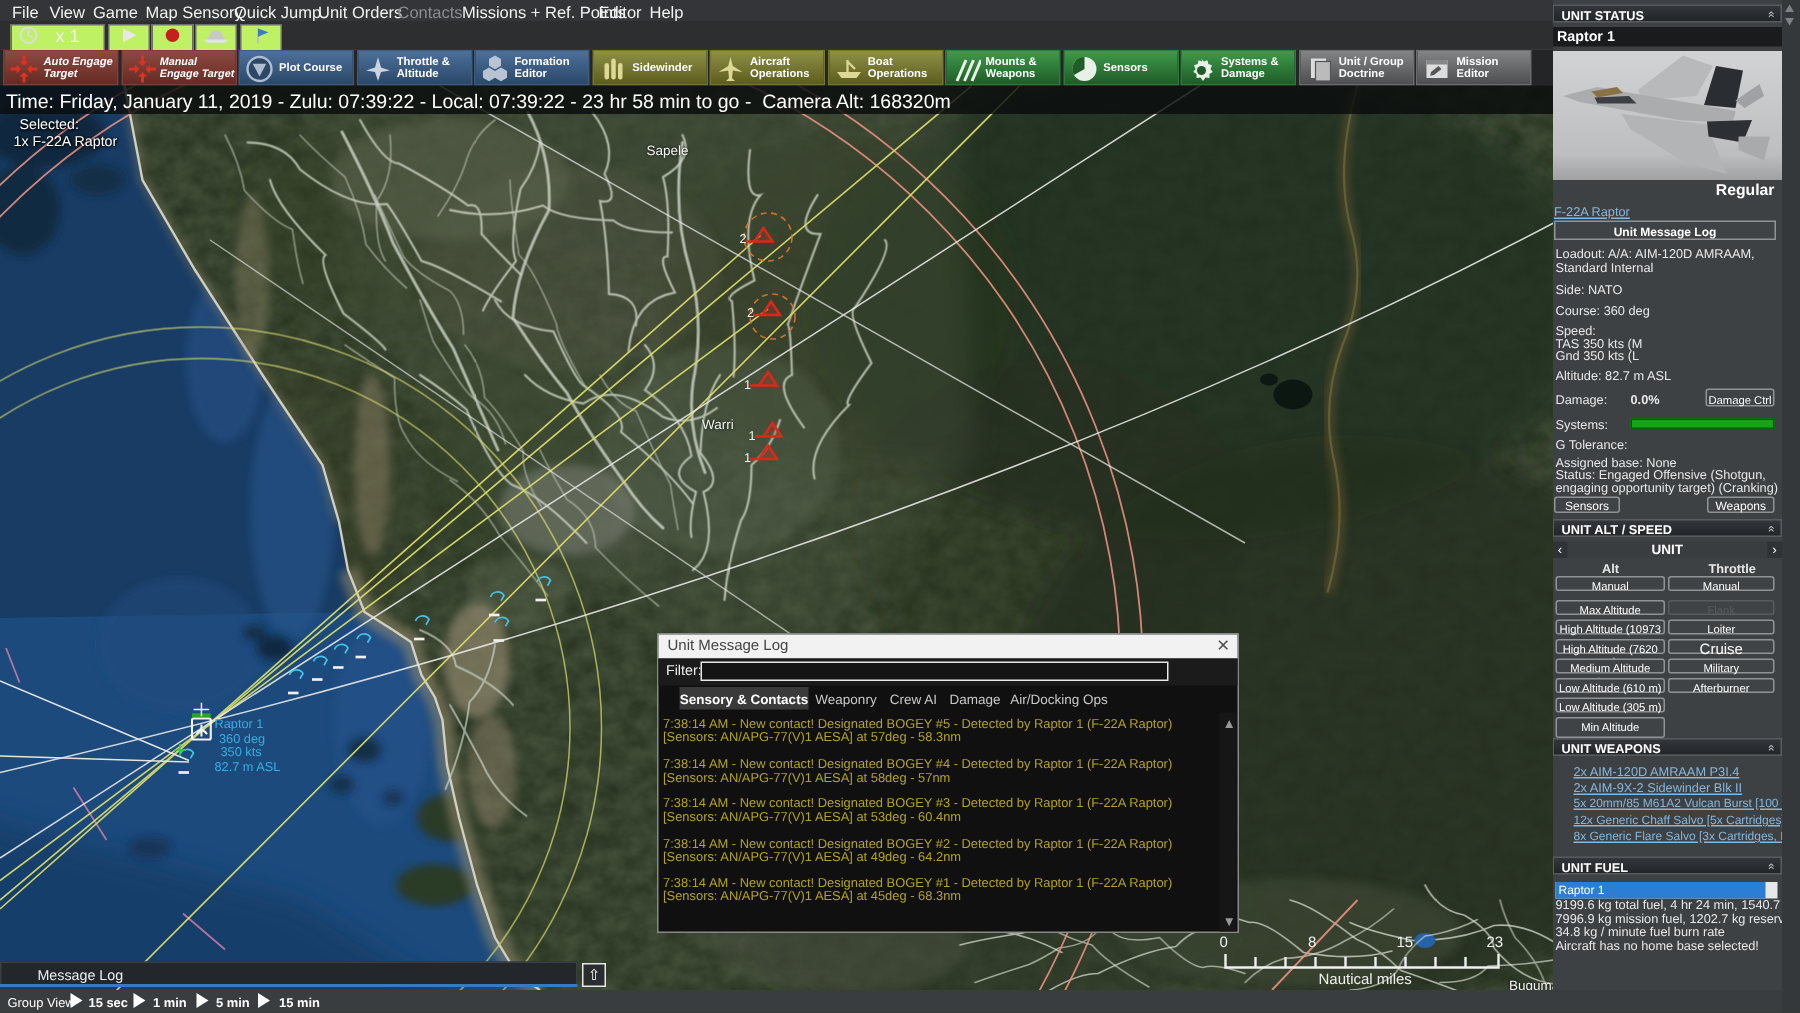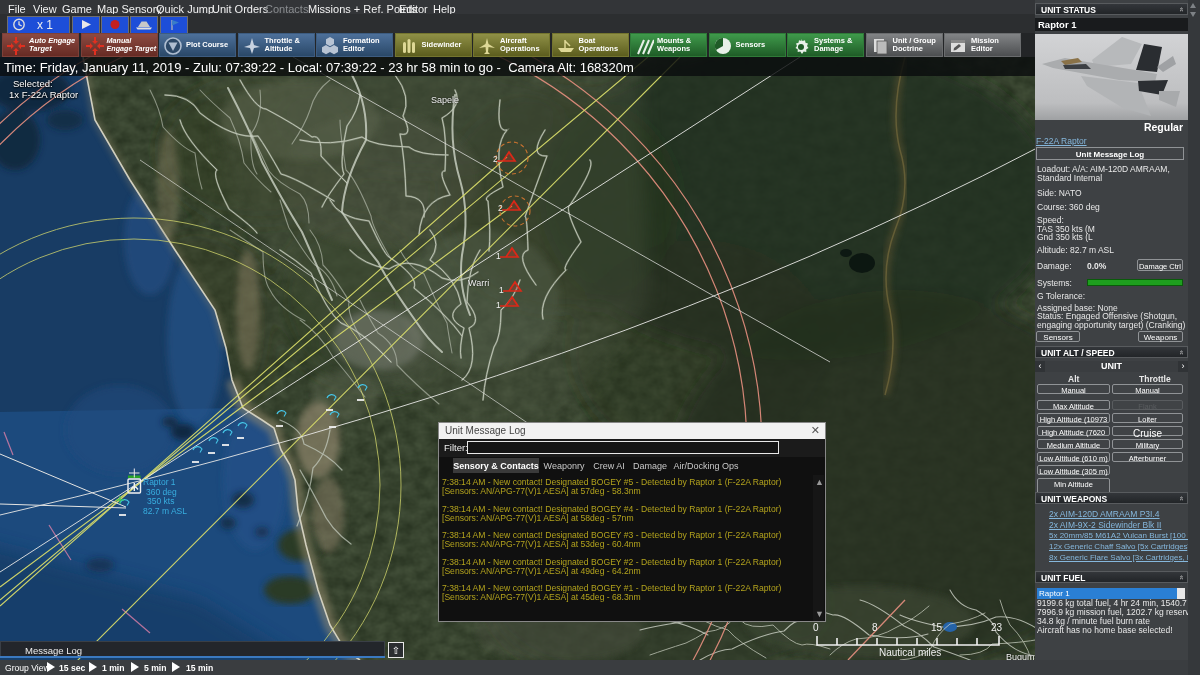--- a/index.html
+++ b/index.html
@@ -2,21 +2,21 @@
 <html><head><meta charset="utf-8">
 <style>
 html,body{margin:0;padding:0;width:1200px;height:675px;overflow:hidden;background:#3c3f42;font-family:"Liberation Sans",sans-serif;}
 *{box-sizing:border-box;}
 #stage{position:relative;width:1200px;height:675px;}
 .abs{position:absolute;}
 
 #menubar{left:0;top:0;width:1037px;height:14px;background:#333538;color:#f2f2f2;font-size:11px;text-align:center;}
 #menubar span{position:absolute;top:3px;white-space:nowrap;}
 #ctlrow{left:0;top:14px;width:1037px;height:19px;background:#2c2e30;}
-.cbtn{position:absolute;top:2px;height:27px;background:#1d4ed8;border:1px solid #6e6e6e;}
+.cbtn{position:absolute;top:2px;height:27px;background:#bef264;border:1px solid #6e6e6e;}
 
 #toolbar{left:0;top:33px;width:1037px;height:24px;background:#232527;}
 .tbtn{position:absolute;top:0;height:24px;width:77px;color:#fff;font-size:7.5px;line-height:8px;font-weight:bold;}
 .tbtn .ic{position:absolute;left:3px;top:2px;width:20px;height:20px;}
 .tbtn .lb{position:absolute;left:26px;top:50%;transform:translateY(-50%);}
 .red{background:linear-gradient(#8c4a41,#662b24);border:1px solid #7d4038;font-style:italic;}
 .blu{background:linear-gradient(#4d709a,#2a4868);border:1px solid #3d5c80;}
 .olv{background:linear-gradient(#8f9046,#5c5d1e);border:1px solid #74752f;}
 .grn{background:linear-gradient(#3f9a4b,#1f5c27);border:1px solid #2f7a38;}
 .gry{background:linear-gradient(#828486,#4c4e50);border:1px solid #6a6c6e;}
@@ -588,21 +588,21 @@
 <div class="sbtn" style="left:77px;top:400px;width:71px;height:10px;font-size:7.5px;padding-top:1px;font-weight:normal;color:#595c5f;border-color:#595c5f;">Flank</div>
 <div class="sbtn" style="left:2px;top:413px;width:73px;height:10px;font-size:7.5px;padding-top:1px;font-weight:normal">High Altitude (10973 m</div>
 <div class="sbtn" style="left:77px;top:413px;width:71px;height:10px;font-size:7.5px;padding-top:1px;font-weight:normal;">Loiter</div>
 <div class="sbtn" style="left:2px;top:426px;width:73px;height:10px;font-size:7.5px;padding-top:1px;font-weight:normal">High Altitude (7620 m)</div>
 <div class="sbtn" style="left:77px;top:426px;width:71px;height:10px;font-size:10px;padding-top:1px;font-weight:normal;">Cruise</div>
 <div class="sbtn" style="left:2px;top:439px;width:73px;height:10px;font-size:7.5px;padding-top:1px;font-weight:normal">Medium Altitude (3658</div>
 <div class="sbtn" style="left:77px;top:439px;width:71px;height:10px;font-size:7.5px;padding-top:1px;font-weight:normal;">Military</div>
 <div class="sbtn" style="left:2px;top:452px;width:73px;height:10px;font-size:7.5px;padding-top:1px;font-weight:normal">Low Altitude (610 m)</div>
 <div class="sbtn" style="left:77px;top:452px;width:71px;height:10px;font-size:7.5px;padding-top:1px;font-weight:normal;">Afterburner</div>
 <div class="sbtn" style="left:2px;top:465px;width:73px;height:10px;font-size:7.5px;padding-top:1px;font-weight:normal">Low Altitude (305 m)</div>
-<div class="sbtn" style="left:2px;top:478px;width:73px;height:24px;font-size:7.5px;padding-top:1px;font-weight:normal">Min Altitude</div>
+<div class="sbtn" style="left:2px;top:478px;width:73px;height:14px;font-size:7.5px;padding-top:1px;font-weight:normal">Min Altitude</div>
 
  <div class="phead" style="top:492px">UNIT WEAPONS<span class="chev">«</span></div>
  <div class="slink" style="left:14px;top:509px">2x AIM-120D AMRAAM P3I.4</div>
  <div class="slink" style="left:14px;top:520px">2x AIM-9X-2 Sidewinder Blk II</div>
  <div class="slink" style="left:14px;top:531px;font-size:8px">5x 20mm/85 M61A2 Vulcan Burst [100 rnds</div>
  <div class="slink" style="left:14px;top:542px;font-size:8px">12x Generic Chaff Salvo [5x Cartridges]</div>
  <div class="slink" style="left:14px;top:553px;font-size:8px">8x Generic Flare Salvo [3x Cartridges, Dual</div>
  <div class="phead" style="top:571px">UNIT FUEL<span class="chev">«</span></div>
  <div class="abs" style="left:2px;top:588px;width:148px;height:11px;background:#e8e8e8">
    <div class="abs" style="left:0;top:0;width:140px;height:11px;background:#2a7fd4;color:#fff;font-size:8px;padding:1px 0 0 2px">Raptor 1</div>

